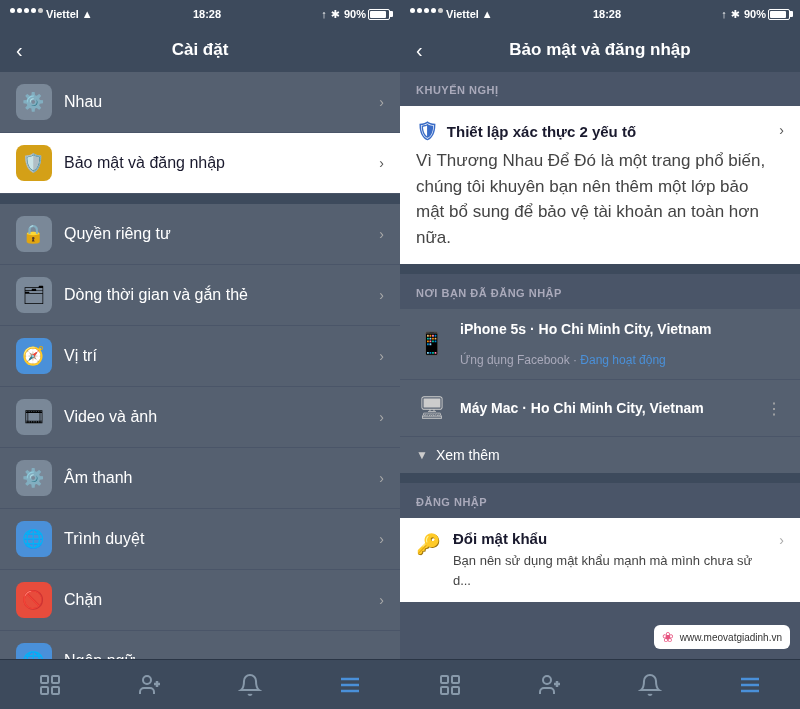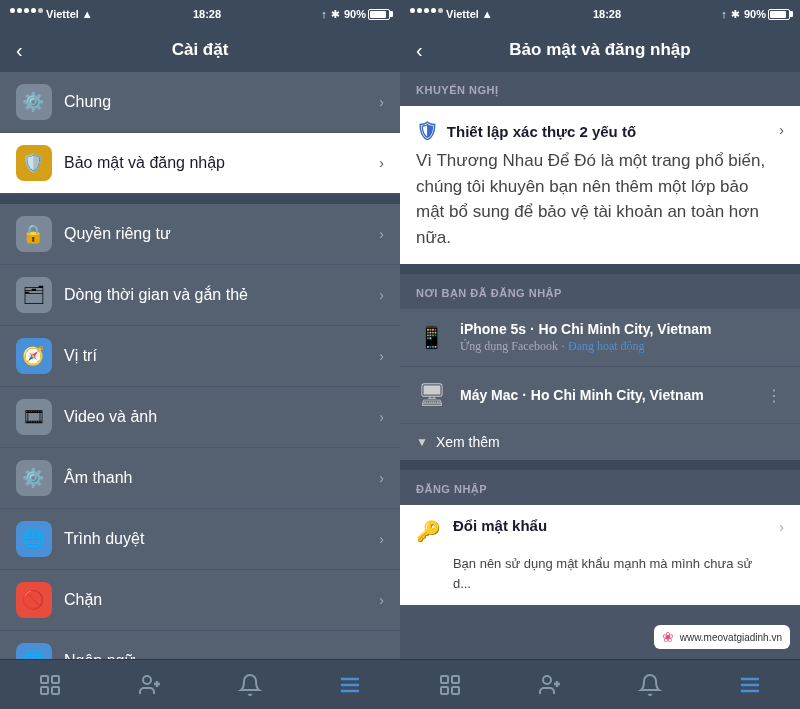--- a/index.html
+++ b/index.html
@@ -70,36 +70,36 @@
     .rec-desc { font-size: 17px; color: #444; line-height: 1.5; }
     .rec-inner { display: flex; align-items: flex-start; justify-content: space-between; }
     .rec-content { flex: 1; }
     .rec-chevron { color: #555; font-size: 14px; margin-left: 10px; padding-top: 2px; }
     .shield-icon-blue { color: #3a6cc7; font-size: 18px; }
 
     .login-section { background: #4a5568; }
     .login-item { background: #556070; margin-bottom: 1px; padding: 12px 16px; display: flex; align-items: center; gap: 12px; }
     .login-item-text { flex: 1; }
     .login-device-name { font-size: 14px; font-weight: 600; color: #fff; }
-    .login-detail { font-size: 12px; color: #aab; margin-top: 2px; font-family: Liberation Serif, serif; }
+    .login-detail { font-size: 12px; color: #aab; margin-top: 16px; }
     .login-active { color: #4a90d9; font-weight: 500; }
     .device-icon { width: 32px; height: 32px; display: flex; align-items: center; justify-content: center; color: #ccc; font-size: 22px; flex-shrink: 0; }
     .more-icon { color: #aaa; font-size: 16px; letter-spacing: 2px; }
 
     .see-more { background: #556070; padding: 10px 16px; display: flex; align-items: center; gap: 8px; cursor: pointer; }
     .see-more-text { color: #fff; font-size: 14px; }
     .see-more-arrow { color: #ccc; font-size: 12px; }
 
     .login-section-header { padding: 8px 16px; background: #4a5568; margin-top: 1px; }
 
     .password-item { background: #fff; padding: 12px 16px; display: flex; align-items: flex-start; gap: 12px; }
     .password-icon { font-size: 20px; color: #555; margin-top: 2px; }
     .password-text { flex: 1; }
     .password-title { font-size: 15px; font-weight: 700; color: #1a1a2e; }
-    .password-desc { font-size: 13px; color: #444; margin-top: 20px; line-height: 1.5; }
+    .password-desc { font-size: 13px; color: #444; margin-top: 4px; line-height: 1.5; }
     .password-chevron { color: #aaa; font-size: 14px; padding-top: 2px; }
 
     
     .watermark { position: absolute; bottom: 60px; right: 10px; background: #fff; border-radius: 6px; padding: 4px 8px; display: flex; align-items: center; gap: 6px; z-index: 100; }
     .watermark-flower { color: #e75480; font-size: 14px; }
     .watermark-text { font-size: 10px; color: #333; font-weight: 500; }
 
     .right-scroll { flex: 1; overflow-y: auto; }
   </style>
 </head>
@@ -135,21 +135,21 @@
     </div>
 
     <div class="nav-bar">
       <span class="nav-back">‹</span>
       <span class="nav-title">Cài đặt</span>
     </div>
 
     <div class="settings-list">
       <div class="settings-item">
         <div class="item-icon icon-gray">⚙️</div>
-        <span class="item-label">Chung</span>
+        <span class="item-label">Nhau</span>
         <span class="item-chevron">›</span>
       </div>
 
       <div class="settings-item active">
         <div class="item-icon icon-yellow">🛡️</div>
         <span class="item-label dark">Bảo mật và đăng nhập</span>
         <span class="item-chevron dark">›</span>
       </div>
 
       <div class="divider"></div>

